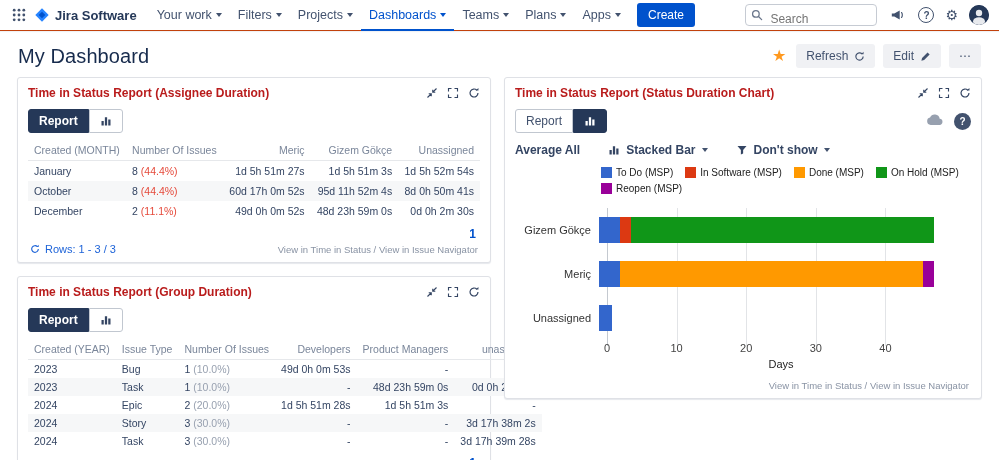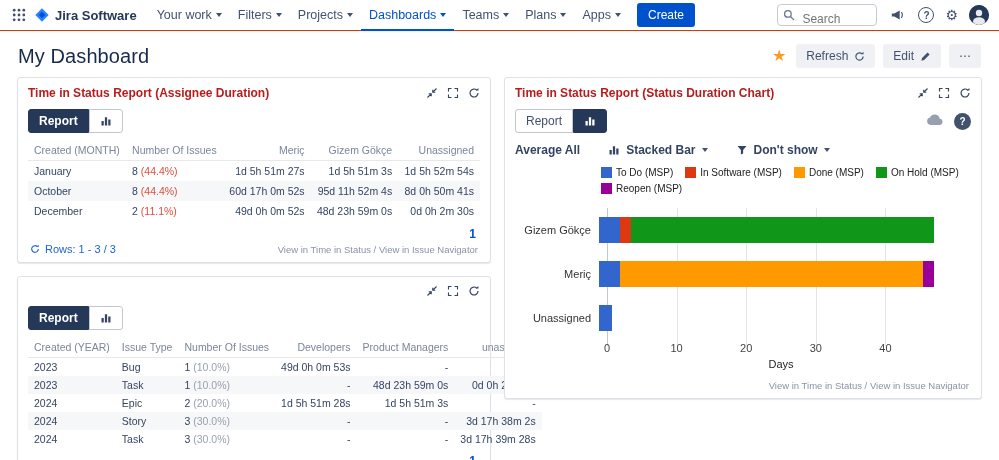--- a/index.html
+++ b/index.html
@@ -24,21 +24,21 @@
     font-size:12.5px; color:#42526E; padding:0 8px; height:31px;
     display:inline-flex; align-items:center; gap:4px; cursor:pointer;
     border-bottom:2px solid transparent; border-top:2px solid transparent;
   }
   .nav-item.active { color:#0052CC; border-bottom-color:#0052CC; font-weight:500; }
   .chev { width:0; height:0; border-left:3.5px solid transparent; border-right:3.5px solid transparent; border-top:4px solid currentColor; display:inline-block; }
   .create-btn { background:#0052CC; color:#fff; font-size:12px; font-weight:500; border:none; border-radius:3px; padding:5px 11px; margin-left:4px; cursor:pointer; font-family:inherit; }
   .nav-right { margin-left:auto; display:flex; align-items:center; gap:11px; }
   .searchbox { position:relative; }
   .searchbox input {
-    width:100px; height:22px; border:1px solid #C6CBD3; border-radius:4px;
+    width:132px; height:22px; border:1px solid #C6CBD3; border-radius:4px;
     padding:8px 6px 0 24px; font-size:12px; color:#42526E; outline:none; font-family:inherit;
   }
   .searchbox .s-icon { position:absolute; left:6px; top:5px; display:flex; }
   .glyph { font-size:14px; color:#42526E; line-height:1; cursor:pointer; }
   .q-circle { width:16px; height:16px; border-radius:50%; border:1.6px solid #42526E; color:#42526E; font-size:10px; font-weight:700; display:flex; align-items:center; justify-content:center; cursor:pointer; }
   .avatar { width:20px; height:20px; border-radius:50%; overflow:hidden; background:#253858; display:flex; align-items:flex-end; justify-content:center; cursor:pointer; }
 
   
   .pagehead { display:flex; align-items:center; padding:13px 18px 9px; }
   .pagehead h1 { font-size:20px; font-weight:500; color:#172B4D; margin:0; letter-spacing:.1px; }
@@ -297,20 +297,21 @@
             </span>
             <span class="view-links">
               <a href="#">View in Time in Status</a><span class="sep"> / </span><a href="#">View in Issue Navigator</a>
             </span>
           </div>
         </div>
       </section>
 
       <section class="gadget">
         <div class="g-head">
+          <h2>Time in Status Report (Group Duration)</h2>
           <div class="g-icons">
             <span>
                 <svg width="12" height="12" viewBox="0 0 16 16" fill="none" stroke="currentColor" stroke-width="1.5">
                   <path d="M14 2 9 7M9 3.6V7h3.4M2 14l5-5M7 12.4V9H3.6"></path>
                 </svg>
               </span>
             <span>
                 <svg width="12" height="12" viewBox="0 0 16 16" fill="none" stroke="currentColor" stroke-width="1.5">
                   <path d="M2 6V2h4M10 2h4v4M14 10v4h-4M6 14H2v-4"></path>
                 </svg>

